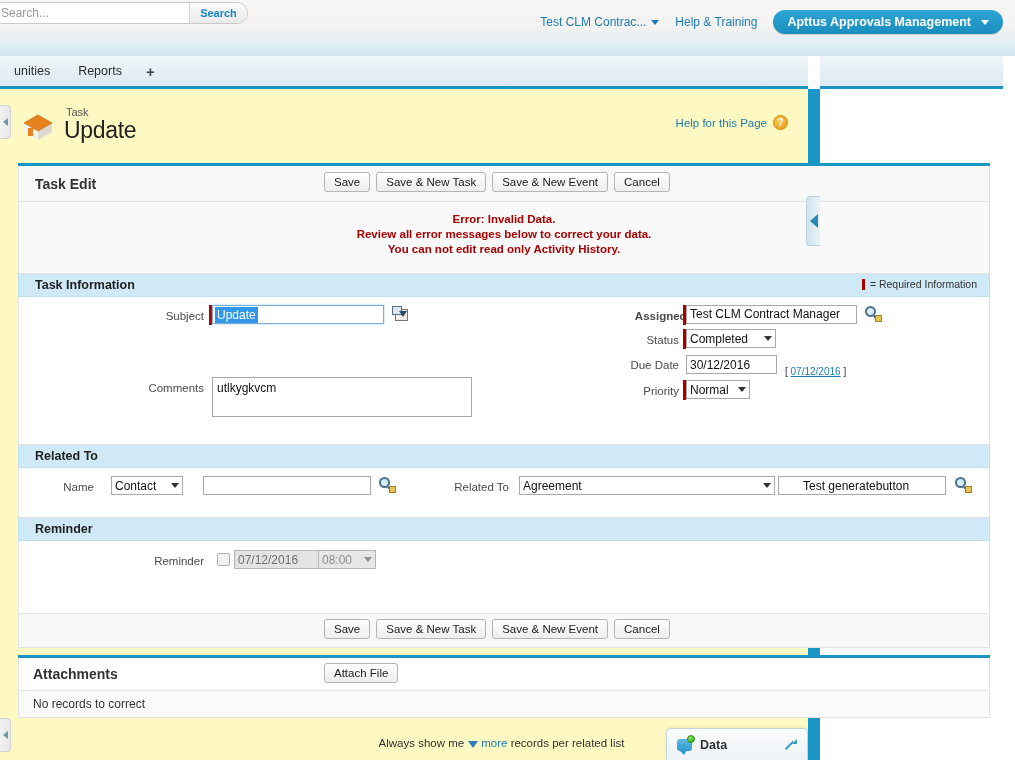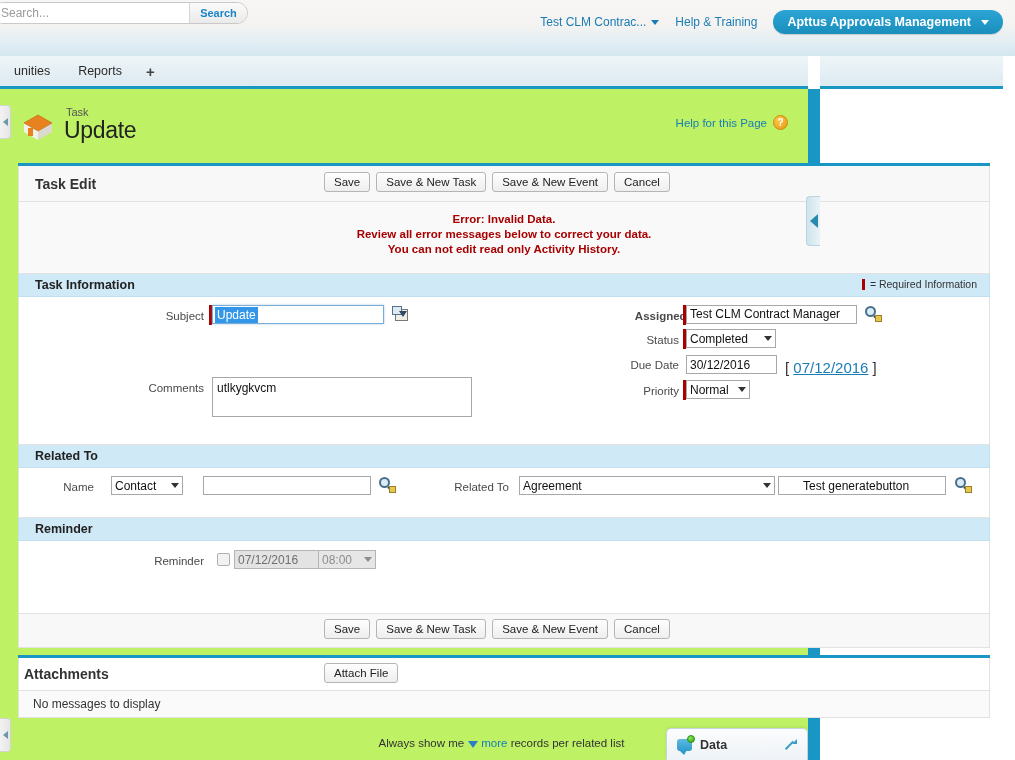--- a/index.html
+++ b/index.html
@@ -5,21 +5,21 @@
   * { box-sizing: border-box; }
   html, body {
     margin: 0; padding: 0;
     width: 1015px; height: 760px;
     overflow: hidden;
     font-family: "Liberation Sans", sans-serif;
     font-size: 12px;
     color: #333;
     background: #fff;
   }
-  #app { position: relative; width: 820px; height: 760px; background: #bef264; }
+  #app { position: relative; width: 820px; height: 760px; background: #fef9c3; }
 
   
   .top-header {
     position: absolute; left: 0; top: 0; width: 1015px; height: 56px;
     background: linear-gradient(to bottom, #f7f6f4 0%, #f4f3f1 45%, #e3eef4 75%, #d3e7f1 100%);
   }
   .search-wrap {
     position: absolute; left: -8px; top: 2px;
     display: flex; align-items: stretch;
     height: 22px;
@@ -262,21 +262,21 @@
     position:absolute; left:0; top:0; width:10px; height:9px;
     border:1px solid #55708a; background:#dfe9f2;
   }
   .pl-arrow {
     position:absolute; left:7px; top:5px; width:0;height:0;
     border-left:4px solid transparent; border-right:4px solid transparent;
     border-top:6px solid #2d4a63;
   }
 
   .date-brackets {
-    position:absolute; font-size:15px; color:#333;
+    position:absolute; font-size:10px; color:#333;margin-top:7px;
   }
   .date-brackets a { color:#1a7cb5; text-decoration:underline; cursor:pointer; }
 
   .sel-disabled {
     position:absolute;
     border:1px solid #b4b4b4; background:#e6e6e6; color:#8d8d8d;
     font-size:12px; font-family:"Liberation Sans", sans-serif;
     padding:1px 3px;
     display:flex; align-items:center; justify-content:space-between; gap:6px;
   }
@@ -301,21 +301,21 @@
 
   
   .attach-panel {
     position:absolute; left:18px; top:655px; width:972px;
     border-top:3px solid #1a96c4; background:#fff;
   }
   .attach-head {
     height:33px; border:1px solid #e2e2e2; border-top:none; background:#fff;
     display:flex; align-items:center; position:relative;
   }
-  .attach-title { font-size:14px; font-weight:bold; color:#333; margin-left:5px; }
+  .attach-title { font-size:14px; font-weight:bold; color:#333; margin-left:14px; }
   .attach-btn-wrap { position:absolute; left:305px; top:5px;border-radius:6px; }
   .attach-rows {
     border:1px solid #e2e2e2; border-top:none; background:#fafafa;
     height:27px; display:flex; align-items:center;
   }
   .no-records { font-size:12px; color:#333; margin-left:14px; }
 
   .always-row {
     position:absolute; left:0; top:737px; width:1003px;
     text-align:center; font-size:11.5px; color:#333;
@@ -562,21 +562,21 @@
   </div>
 
   <div class="attach-panel">
     <div class="attach-head">
       <div class="attach-title">Attachments</div>
       <div class="attach-btn-wrap">
         <button class="sf-btn">Attach File</button>
       </div>
     </div>
     <div class="attach-rows">
-      <div class="no-records">No messages to display</div>
+      <div class="no-records">No records to correct</div>
     </div>
   </div>
 
   <div class="always-row">
     <span>Always show me</span><span class="dn-tri"></span><a>more</a> <span>records per related list</span>
   </div>
 
   <div class="chat-widget">
     <span class="chat-bubble">
         <span class="chat-dot"></span>

